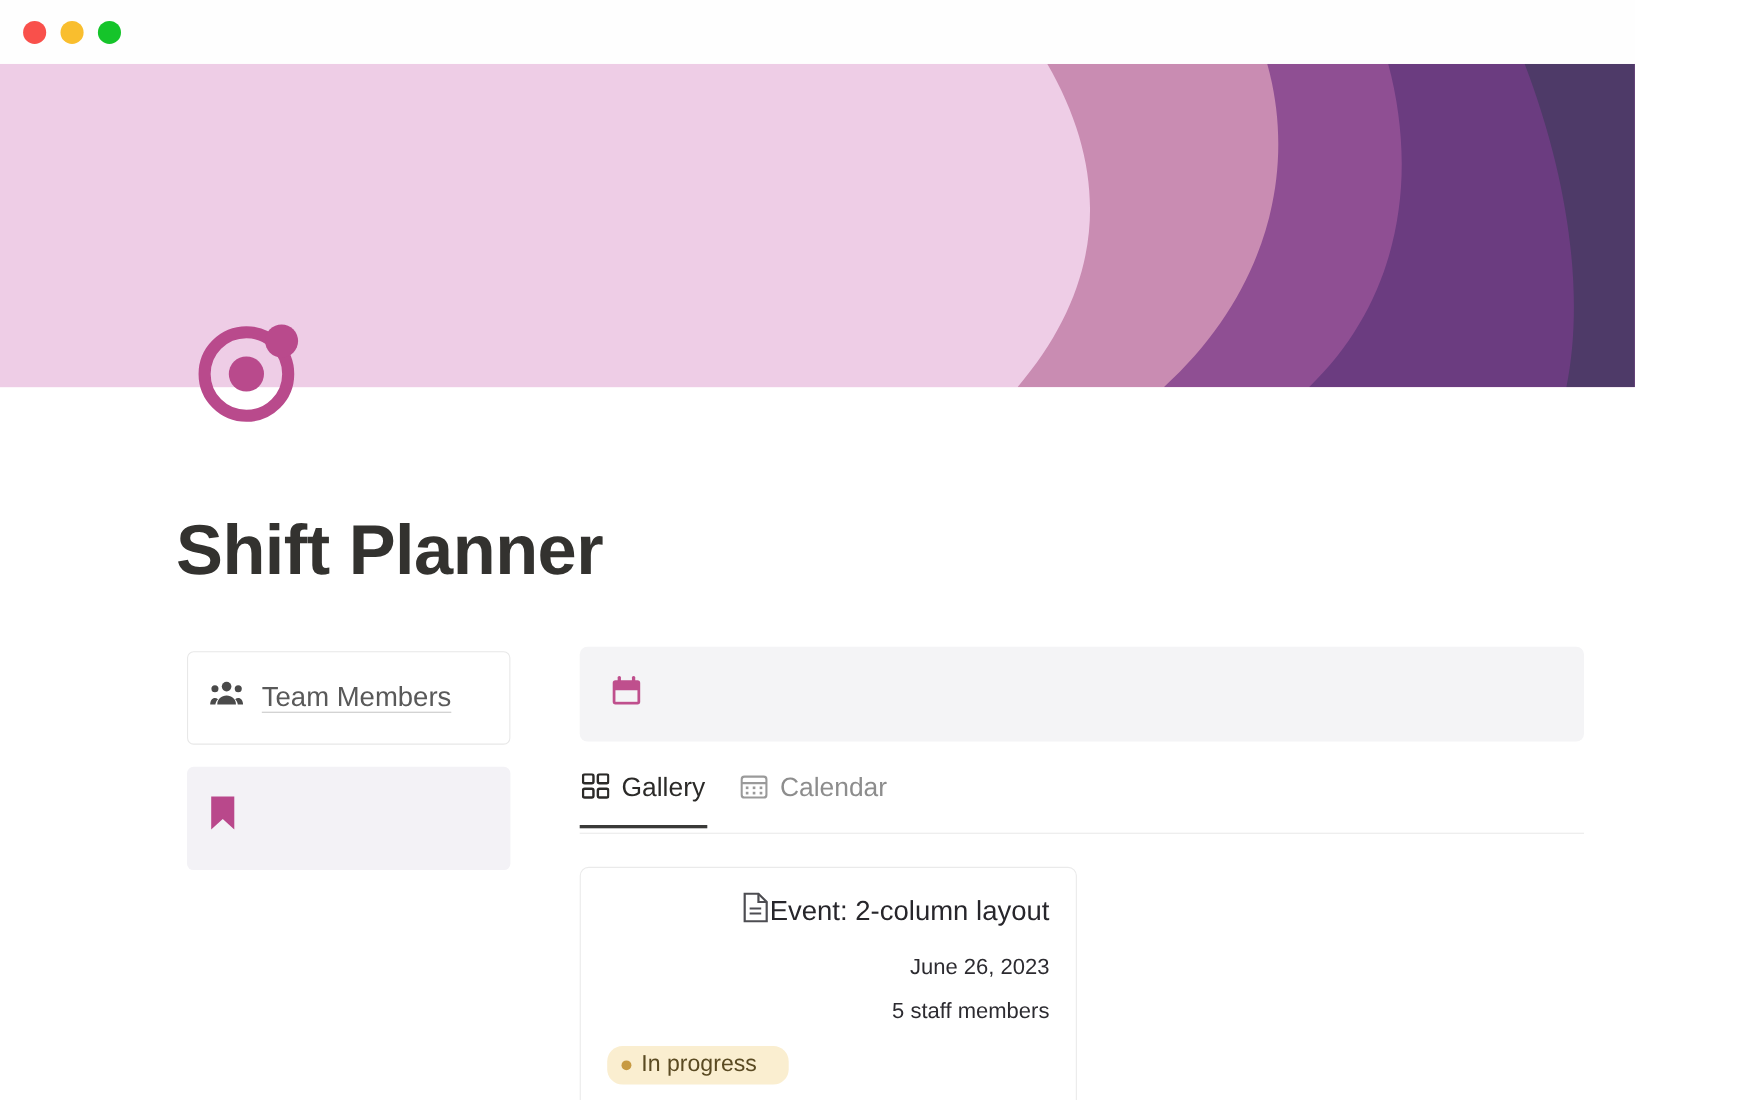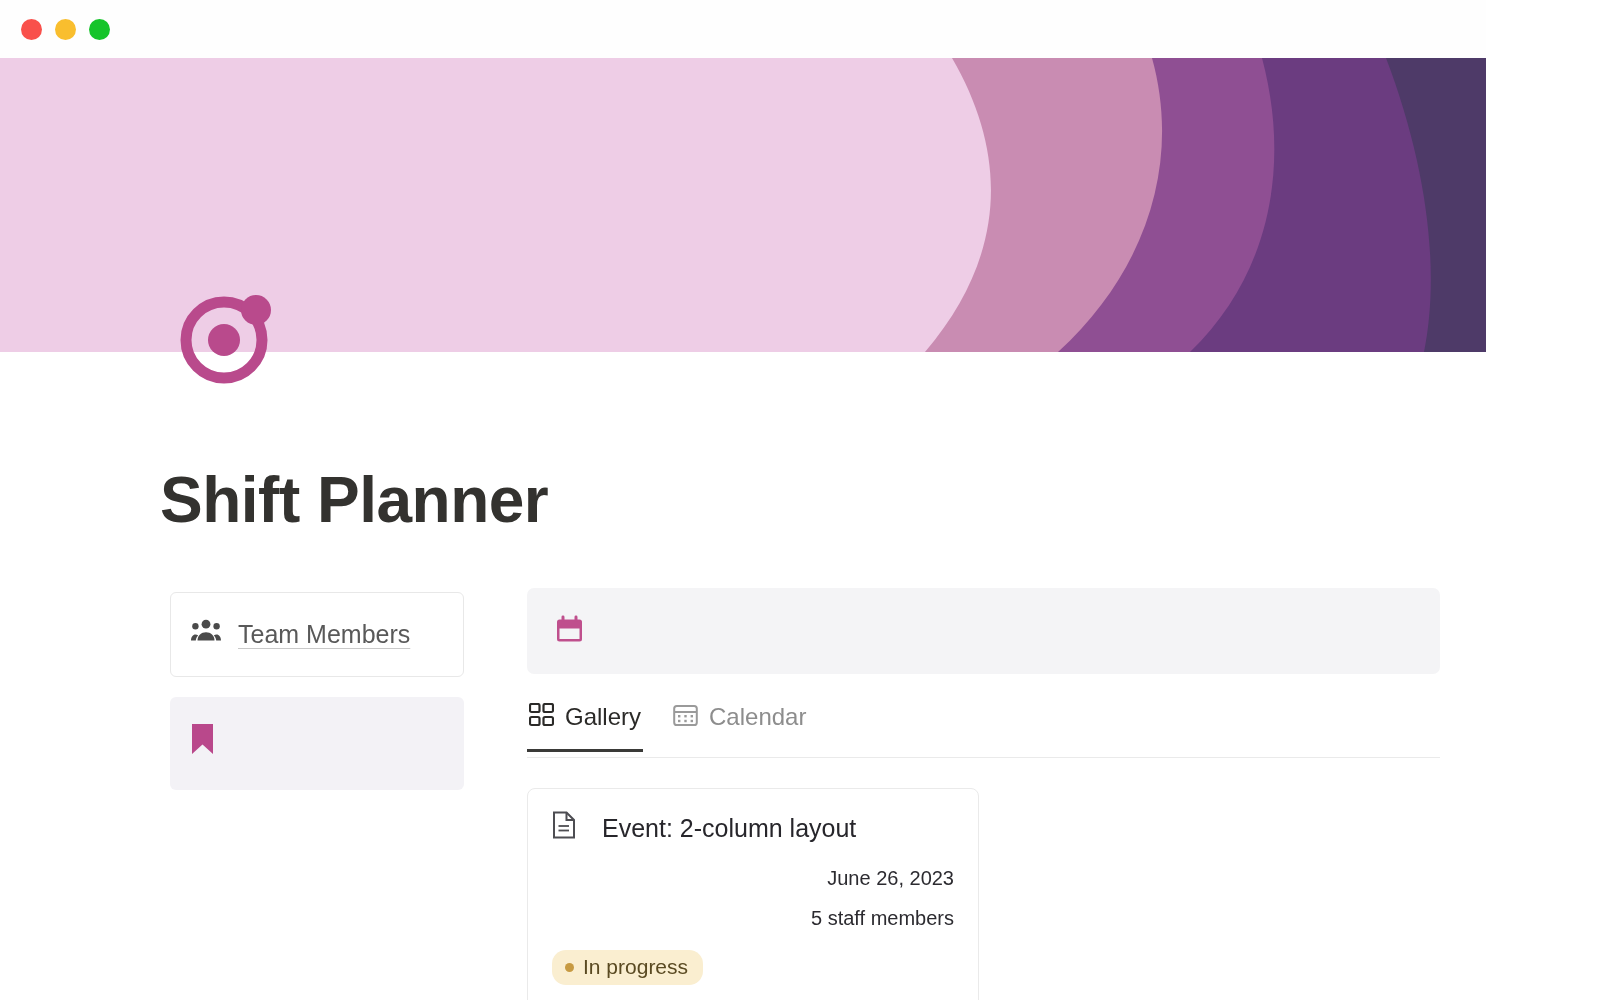--- a/index.html
+++ b/index.html
@@ -184,40 +184,41 @@
   .event-card {
     width: 452px;
     border: 1px solid #eaeaea;
     border-radius: 8px;
     background: #fff;
     padding: 22px 24px 26px 24px;
   }
   .event-card .ev-title {
     display: flex;
     align-items: center;
-    gap: 26px;
+    gap: 1px;
     font-size: 25px;
     color: #27262b;
     margin-bottom: 22px;
+    justify-content: flex-end;
   }
   .event-card .ev-title .doc-ic { flex: 0 0 auto; display: block; }
   .event-card .ev-meta {
     font-size: 20px;
     color: #2c2b30;
     margin-bottom: 17px;
     text-align: right;
   }
   .badge {
     display: inline-flex;
     align-items: center;
     gap: 9px;
     background: #faeed0;
     color: #5a4a22;
     border-radius: 14px;
-    padding: 5px 15px 6px 13px;
+    padding: 5px 29px 6px 13px;
     font-size: 21px;
     margin-top: 3px;
   }
   .badge .bdot {
     width: 9px; height: 9px; border-radius: 50%;
     background: #c79a42;
     flex: 0 0 auto;
   }
 </style>
 </head>

